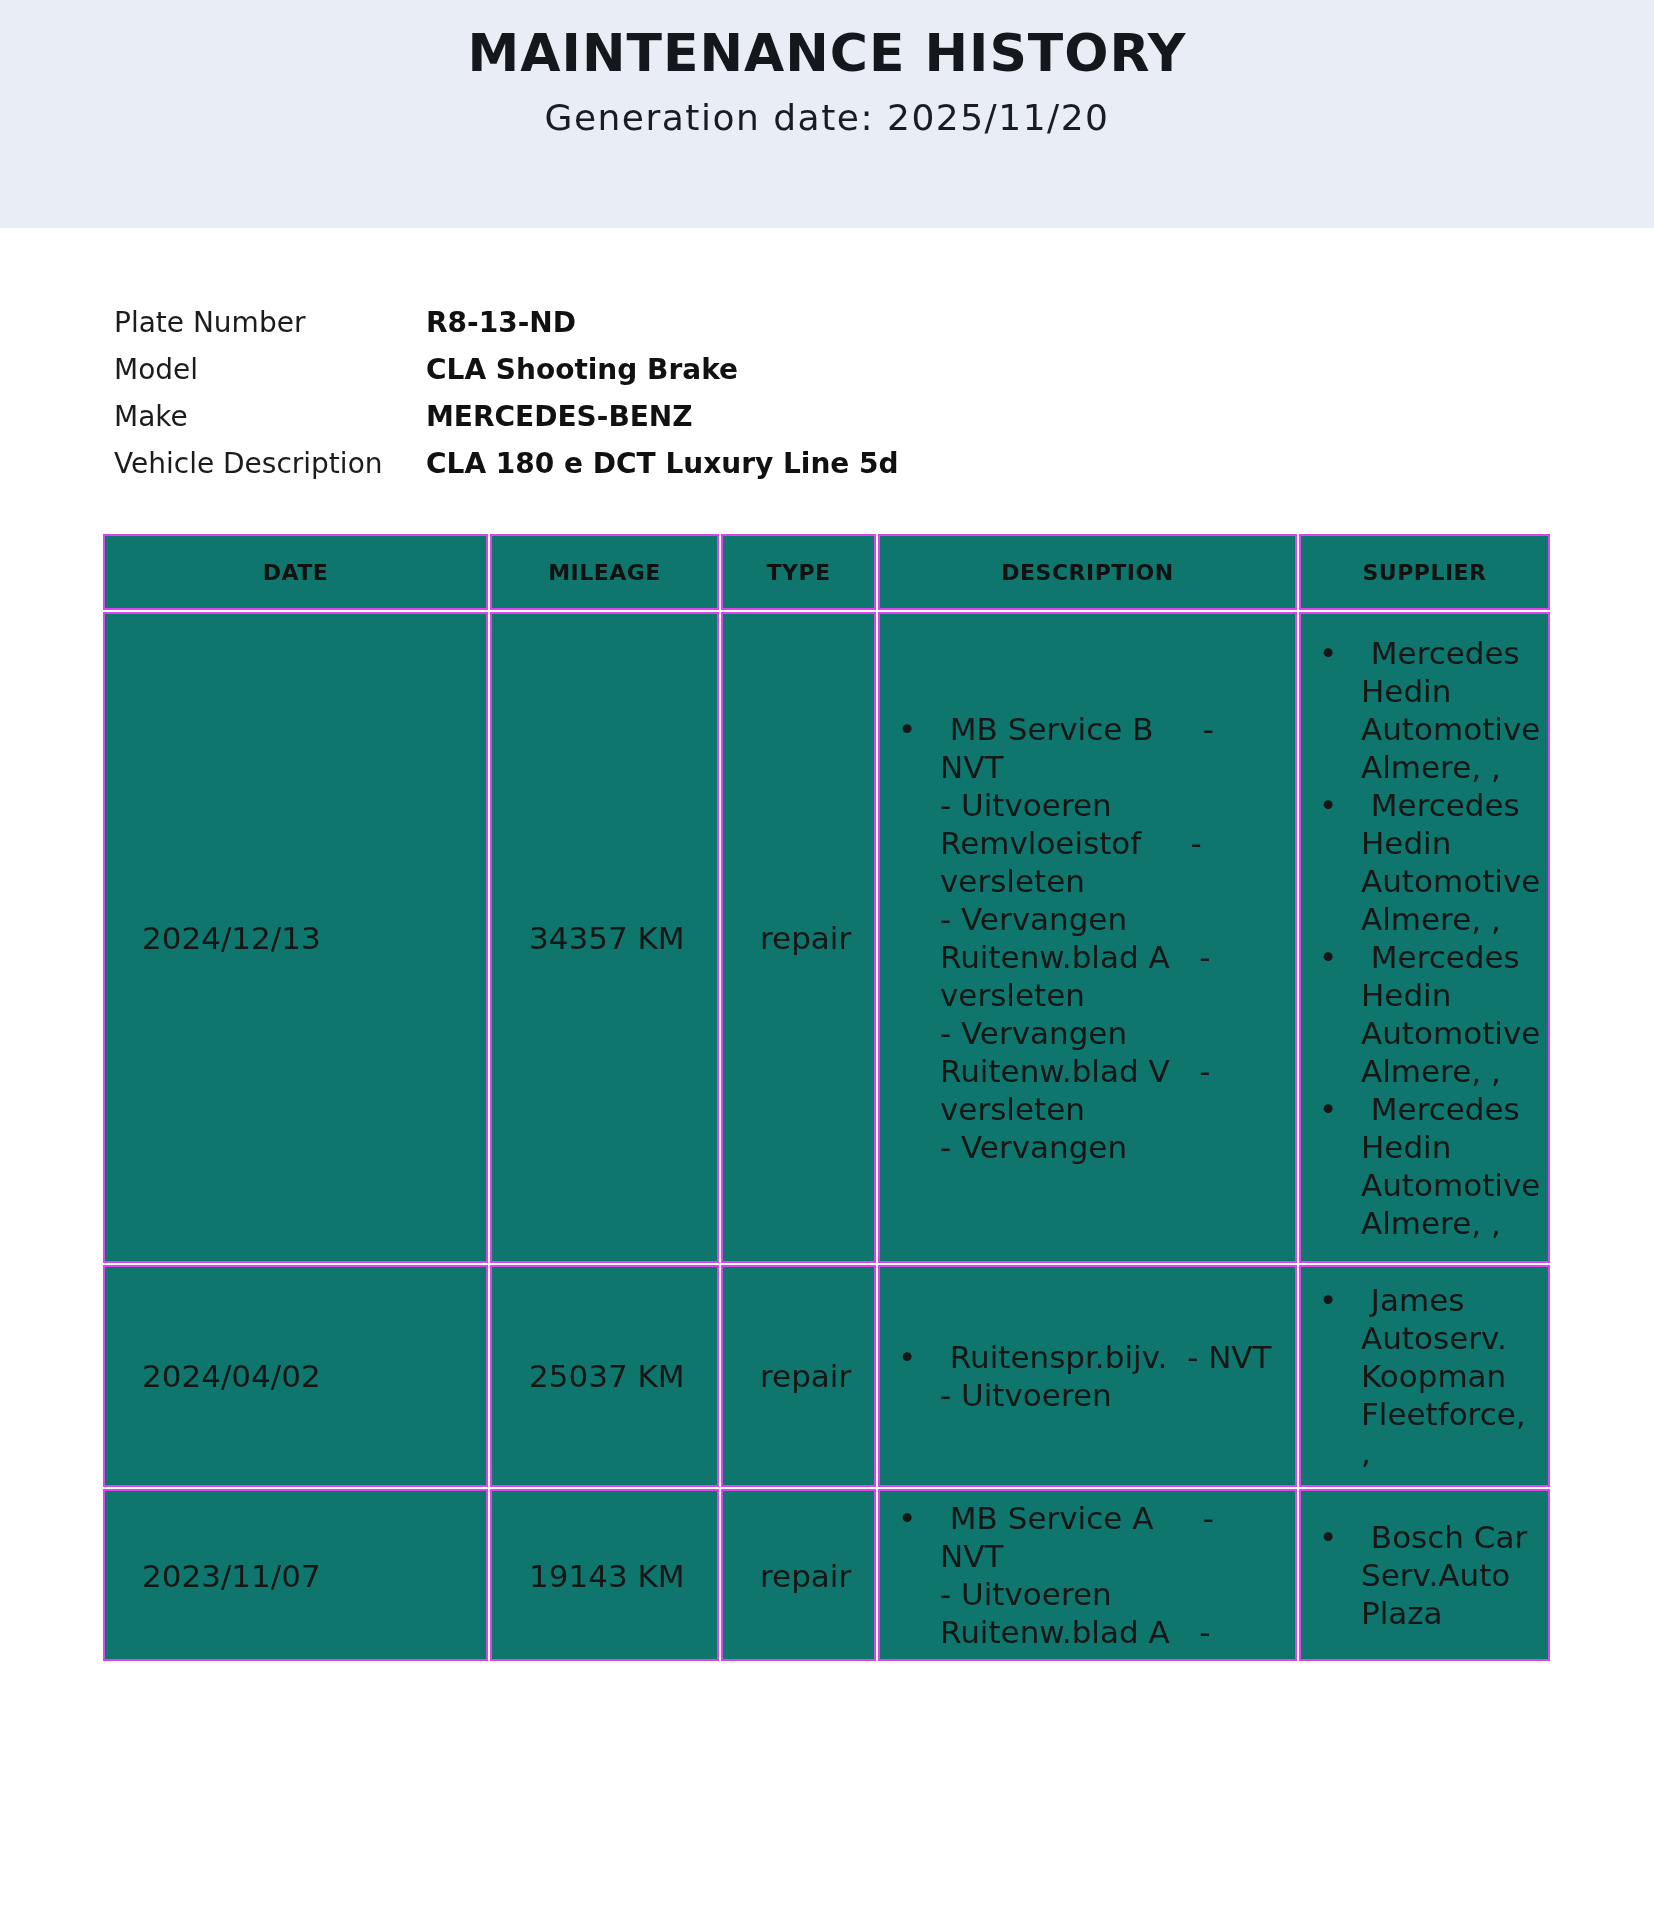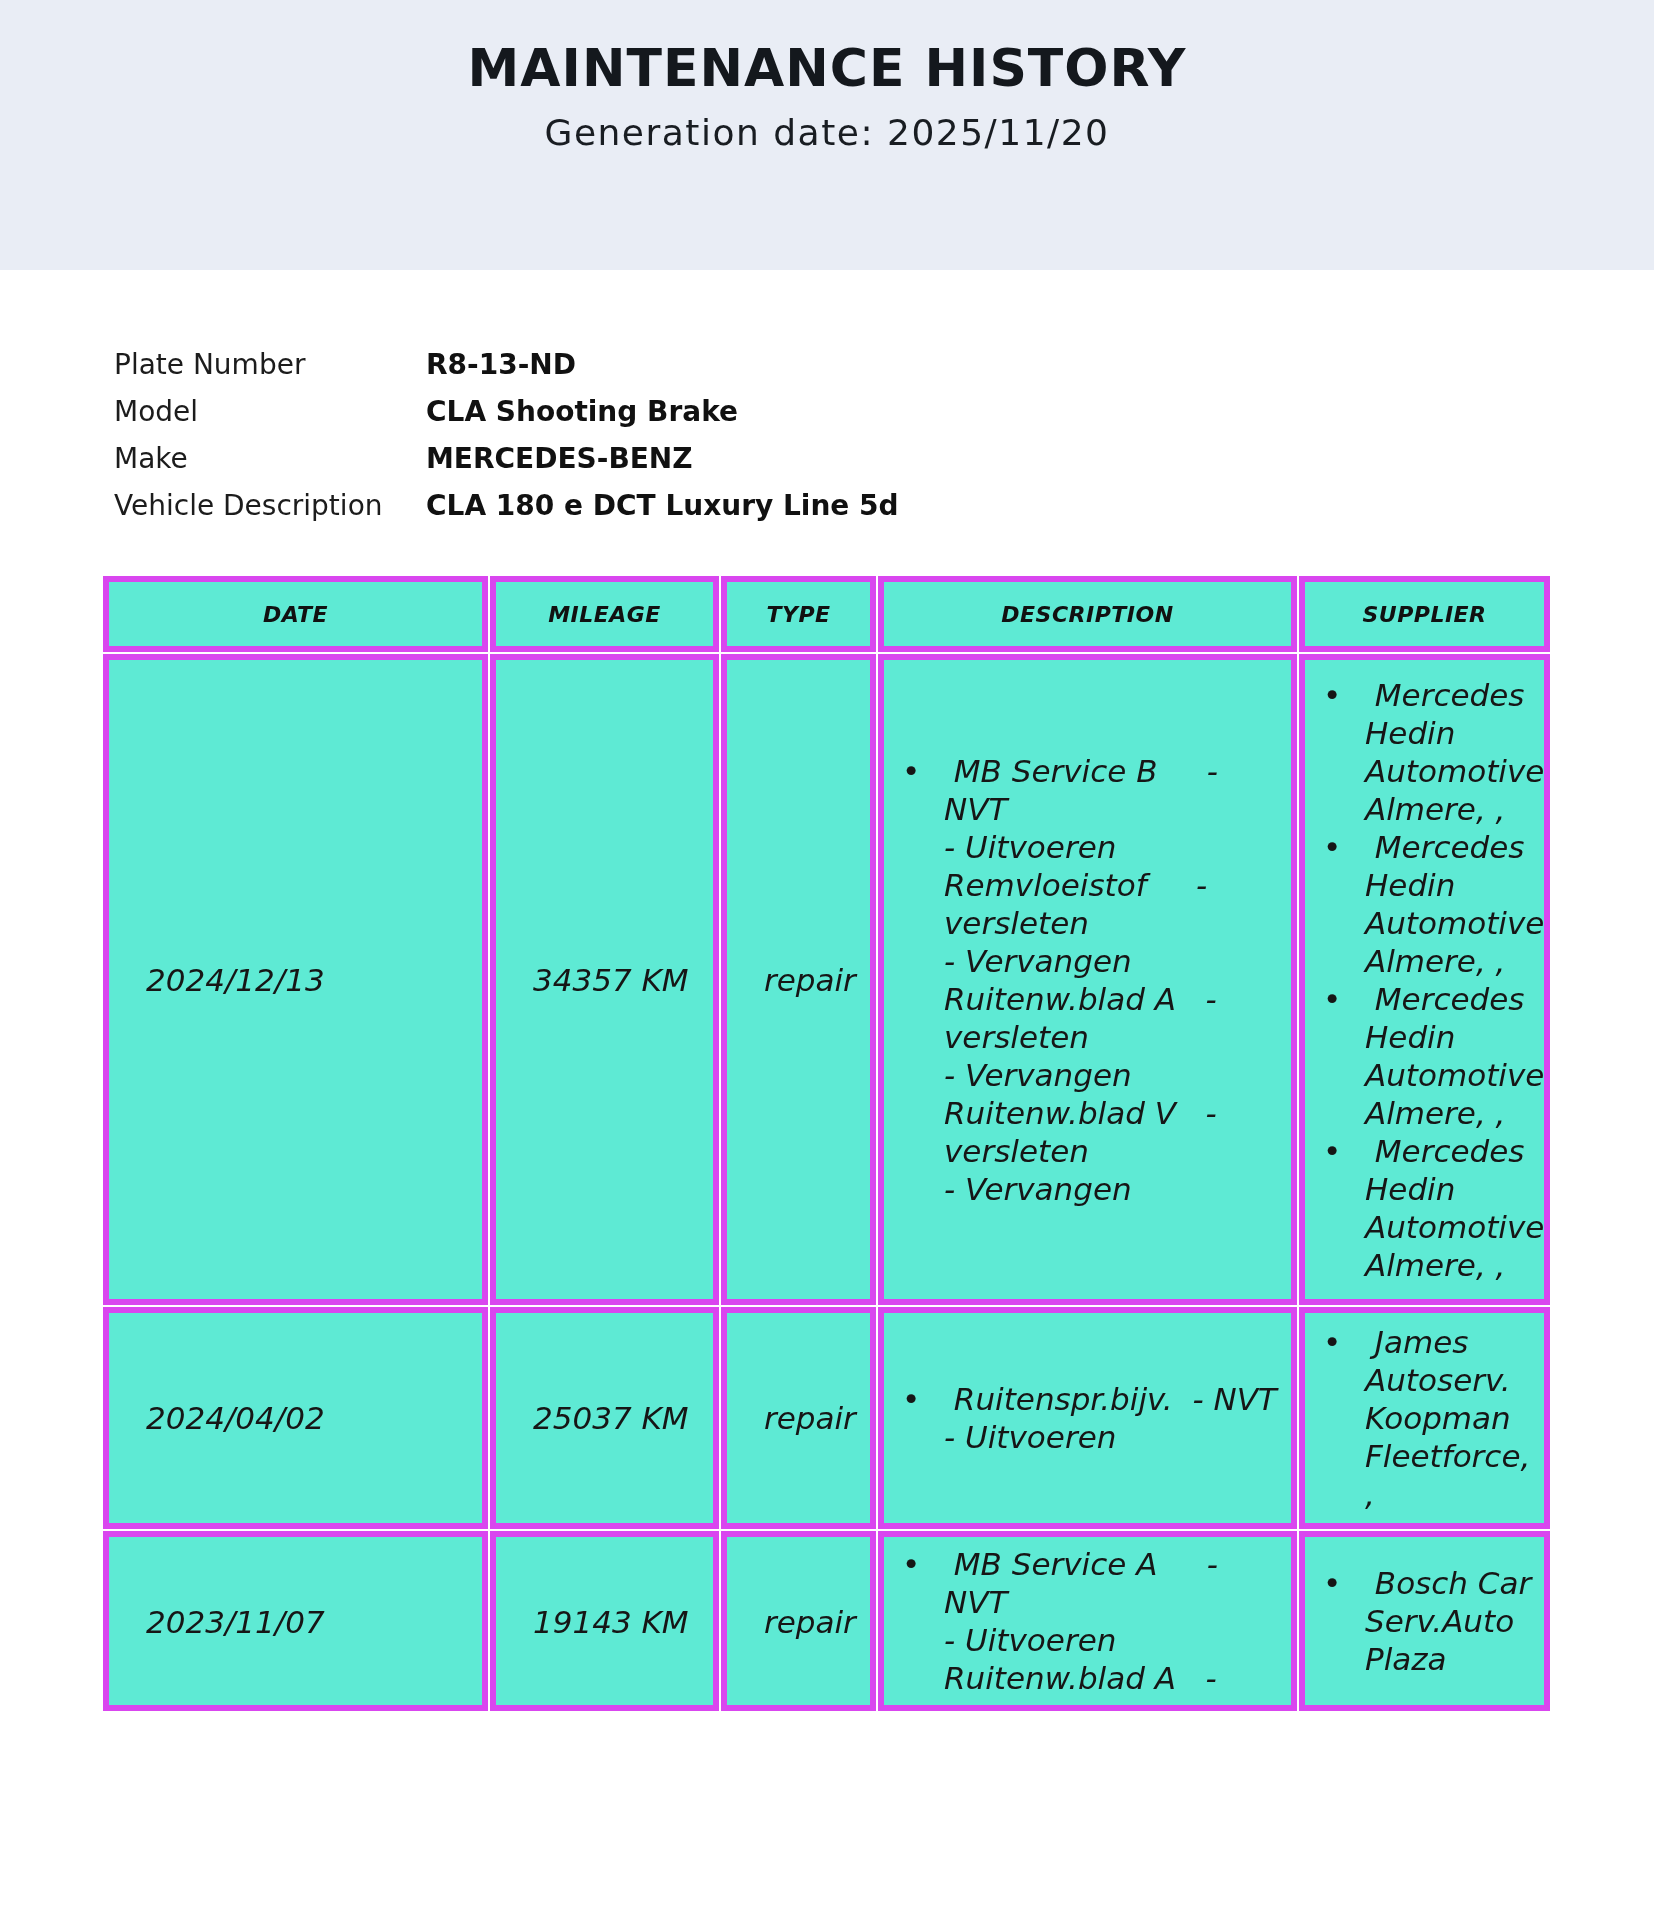--- a/index.html
+++ b/index.html
@@ -9,24 +9,24 @@
     height: 1920px;
     background: #ffffff;
     font-family: "DejaVu Sans", sans-serif;
     color: #161616;
     overflow: hidden;
   }
 
   
   .banner {
     width: 1654px;
-    height: 270px;
+    height: 228px;
     background: #e9edf5;
     text-align: center;
-    padding-top: 38px;
+    padding-top: 23px;
   }
   .doc-title {
     margin: 0;
     font-size: 52px;
     font-weight: bold;
     letter-spacing: 1px;
     color: #14181d;
   }
   .doc-subtitle {
     margin: 14px 0 0 0;
@@ -60,24 +60,23 @@
   
   table.maintenance {
     border-collapse: separate;
     border-spacing: 2px;
     table-layout: fixed;
     width: 1451px;
     margin: 62px 0 0 101px;
     background: #ffffff;
   }
   .maintenance th, .maintenance td {
-    border: 6px solid #d946ef;
-    background: #5eead4;
+    border: 2px solid #d946ef;
+    background: #0f766e;
     vertical-align: middle;
-    font-style: italic;
   }
   .maintenance th {
     height: 76px;
     font-size: 22px;
     font-weight: bold;
     letter-spacing: 0.5px;
     text-align: center;
     color: #111111;
   }
   .maintenance td {

